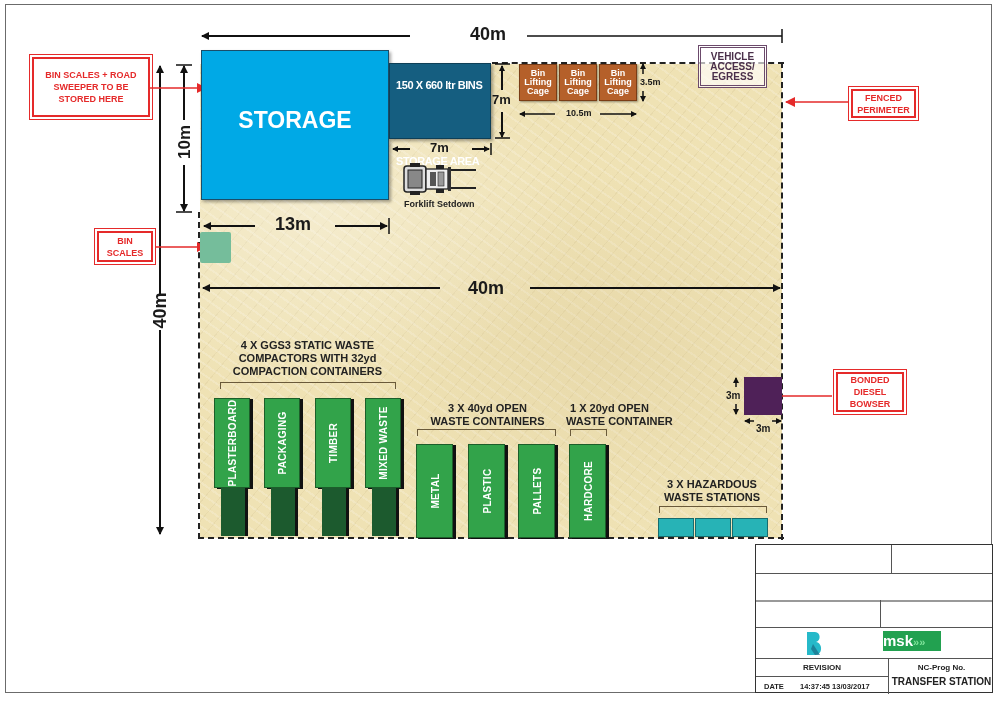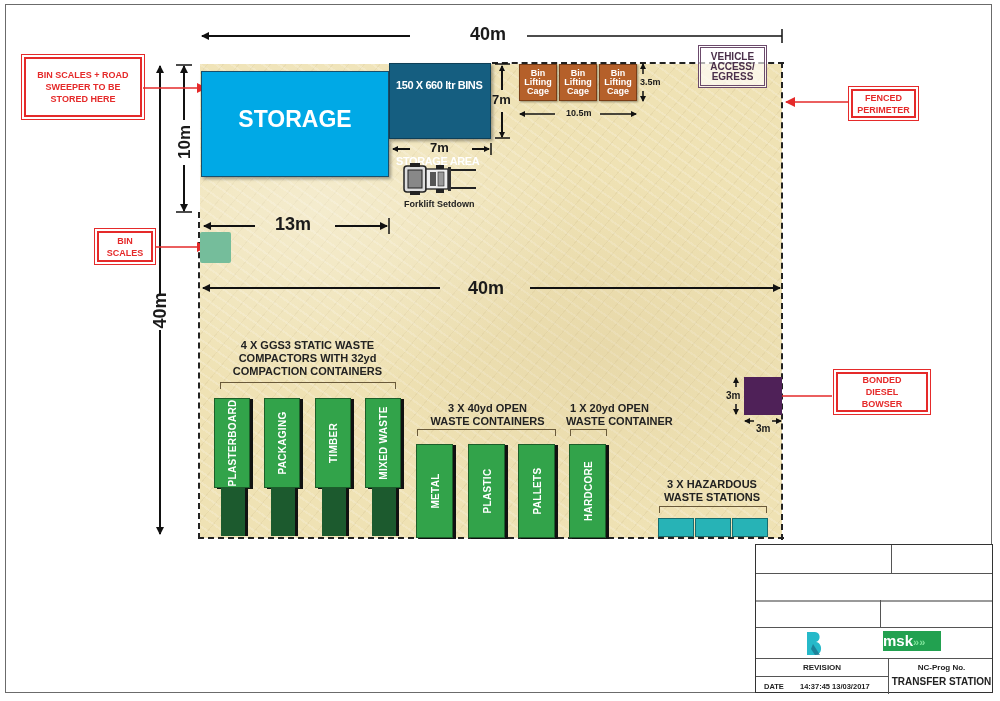--- a/index.html
+++ b/index.html
@@ -9,21 +9,21 @@
   .site{left:200px;top:64px;width:582px;height:474px;background:#efe2b4;
     background-image:
       radial-gradient(ellipse at 20% 30%, rgba(255,255,255,0.35) 0, rgba(255,255,255,0) 40%),
       radial-gradient(ellipse at 70% 60%, rgba(210,190,140,0.25) 0, rgba(210,190,140,0) 45%),
       repeating-linear-gradient(35deg, rgba(255,255,255,0.18) 0 2px, rgba(0,0,0,0) 2px 9px),
       repeating-linear-gradient(-50deg, rgba(190,170,120,0.15) 0 1px, rgba(0,0,0,0) 1px 12px);}
   .fence-top{left:492px;top:62px;width:292px;height:0;border-top:2px dashed #222;}
   .fence-right{left:781px;top:62px;width:0;height:478px;border-left:2px dashed #222;}
   .fence-bottom{left:198px;top:537px;width:586px;height:0;border-top:2px dashed #222;}
   .fence-left{left:198px;top:212px;width:0;height:327px;border-left:2px dashed #222;}
-  .shed{left:201px;top:71px;width:188px;height:106px;background:#00a9e6;border:1px solid #1a4e6a;box-sizing:border-box;display:flex;align-items:center;justify-content:center;text-align:left;color:#fff;font-weight:bold;font-size:23px;line-height:27px;box-shadow:2px 2px 3px rgba(0,0,0,0.35);}
+  .shed{left:201px;top:50px;width:188px;height:150px;background:#00a9e6;border:1px solid #1a4e6a;box-sizing:border-box;display:flex;align-items:center;justify-content:center;text-align:left;color:#fff;font-weight:bold;font-size:23px;line-height:27px;box-shadow:2px 2px 3px rgba(0,0,0,0.35);}
   .bins{left:389px;top:63px;width:102px;height:76px;background:#155e80;color:#fff;font-size:11px;font-weight:bold;box-sizing:border-box;border:1px solid #0e3f57;box-shadow:2px 2px 3px rgba(0,0,0,0.35);letter-spacing:-0.4px;}
   .bins span{position:absolute;left:6px;}
   .cage{top:64px;width:38px;height:37px;background:#b5602a;border:1px solid #7a3d16;box-sizing:border-box;color:#fff;font-size:9px;font-weight:bold;line-height:9px;text-align:center;padding-top:4px;box-shadow:1px 1px 2px rgba(0,0,0,0.4);}
   .dimtext{font-weight:bold;color:#1a1a1a;}
   .callout{background:#fff;border:2px solid #e52a2a;outline:1px solid #e52a2a;outline-offset:2px;color:#e52a2a;font-weight:bold;text-align:center;font-size:9px;line-height:12px;display:flex;align-items:center;justify-content:center;box-sizing:border-box;}
   .vehicle{left:698px;top:45px;width:69px;height:43px;border:3px double #6b4a6b;background:rgba(255,255,255,0.65);color:#4a2f4a;font-weight:bold;font-size:10px;line-height:10px;text-align:center;display:flex;align-items:center;justify-content:center;box-sizing:border-box;}
   .binscale{left:200px;top:232px;width:31px;height:31px;background:#75bd9b;border-radius:2px;}
   .group-label{font-weight:bold;font-size:11px;line-height:13px;color:#222;text-align:center;}
   .bracket{border:1px solid #6a5a3a;border-bottom:none;height:7px;box-sizing:border-box;}
   .comp{width:36px;height:90px;background:#32a34a;border:1px solid #1c5e2a;box-sizing:border-box;box-shadow:3px 1px 0 #111;}
@@ -184,40 +184,40 @@
 <div class="abs vehicle">
   <div>
     <div>VEHICLE</div>
     <div>ACCESS/</div>
     <div>EGRESS</div>
   </div>
 </div>
 
 <div class="abs binscale"></div>
 
-<div class="abs callout" style="left:24px;top:57px;width:118px;height:60px;">
+<div class="abs callout" style="left:32px;top:57px;width:118px;height:60px;">
   <div>
     <div>BIN SCALES + ROAD</div>
     <div>SWEEPER TO BE</div>
     <div>STORED HERE</div>
   </div>
 </div>
 <div class="abs callout" style="left:97px;top:231px;width:56px;height:31px;">
   <div>
     <div>BIN</div>
     <div>SCALES</div>
   </div>
 </div>
 <div class="abs callout" style="left:851px;top:89px;width:65px;height:29px;">
   <div>
     <div>FENCED</div>
     <div>PERIMETER</div>
   </div>
 </div>
-<div class="abs callout" style="left:836px;top:372px;width:92px;height:40px;">
+<div class="abs callout" style="left:836px;top:372px;width:68px;height:40px;">
   <div>
     <div>BONDED</div>
     <div>DIESEL</div>
     <div>BOWSER</div>
   </div>
 </div>
 
 <div class="abs group-label" style="left:210px;top:339px;width:195px;">
   <div>4 X GGS3 STATIC WASTE</div>
   <div>COMPACTORS WITH 32yd</div>

